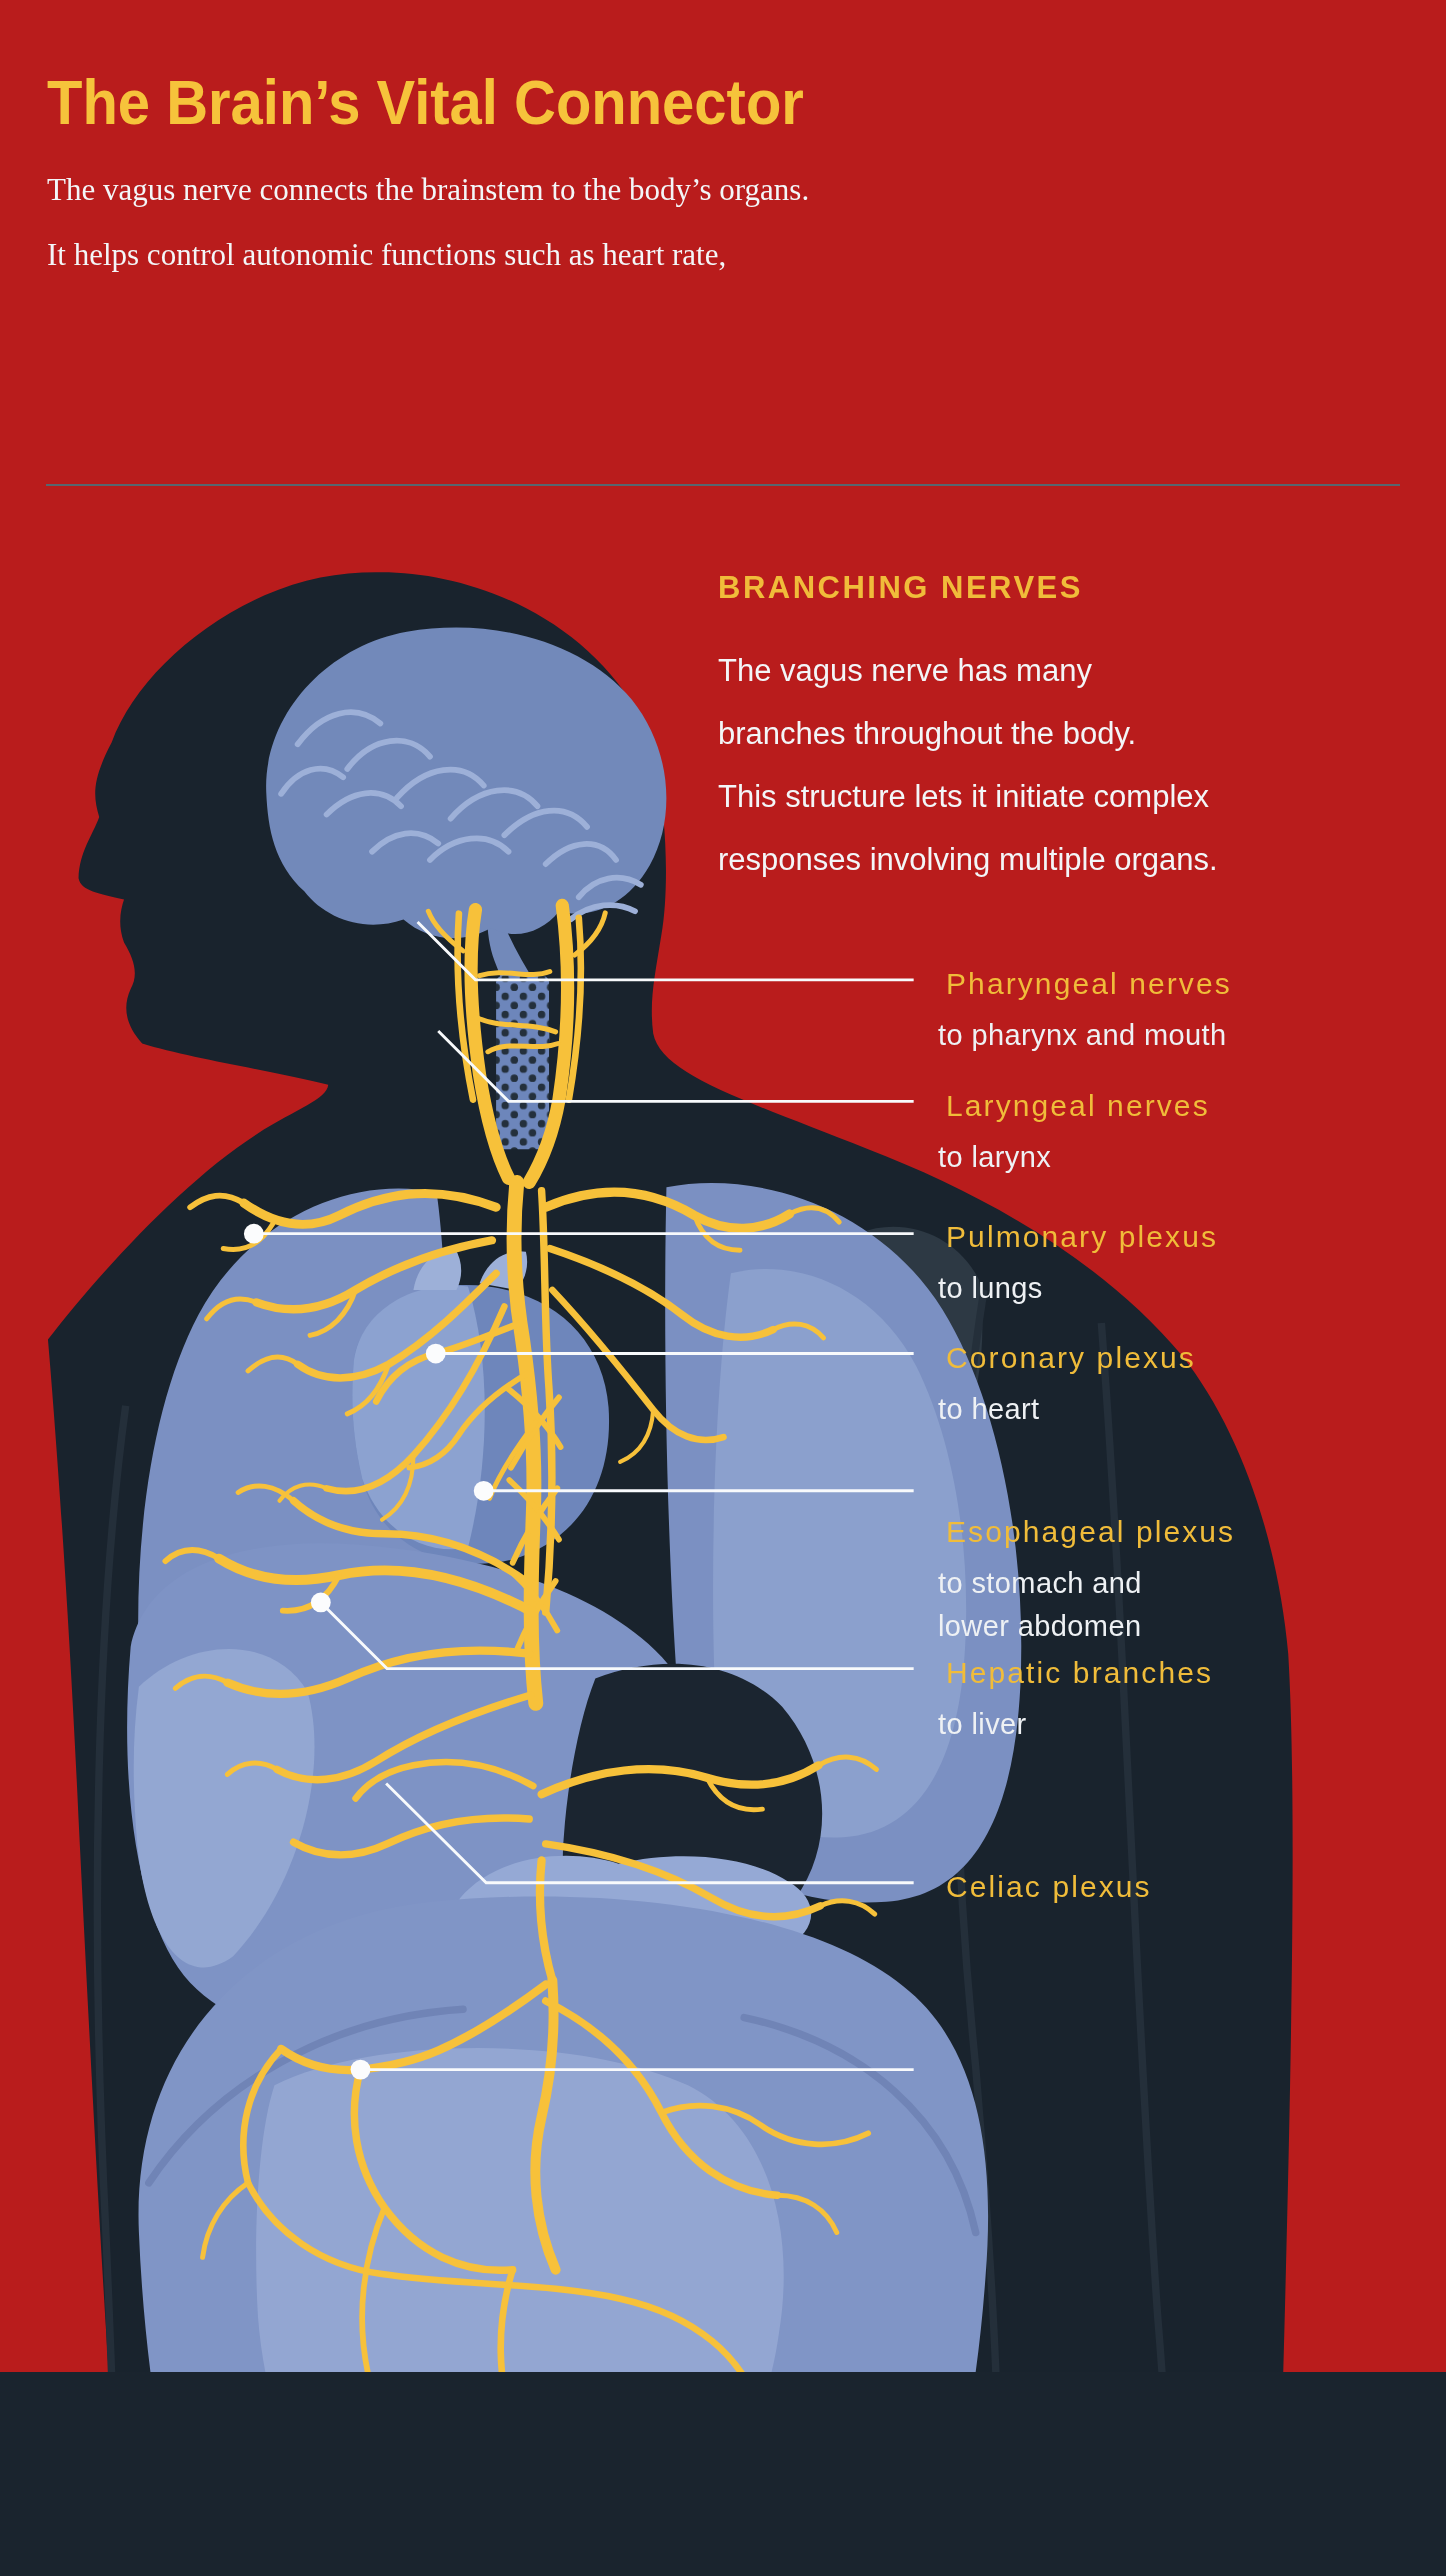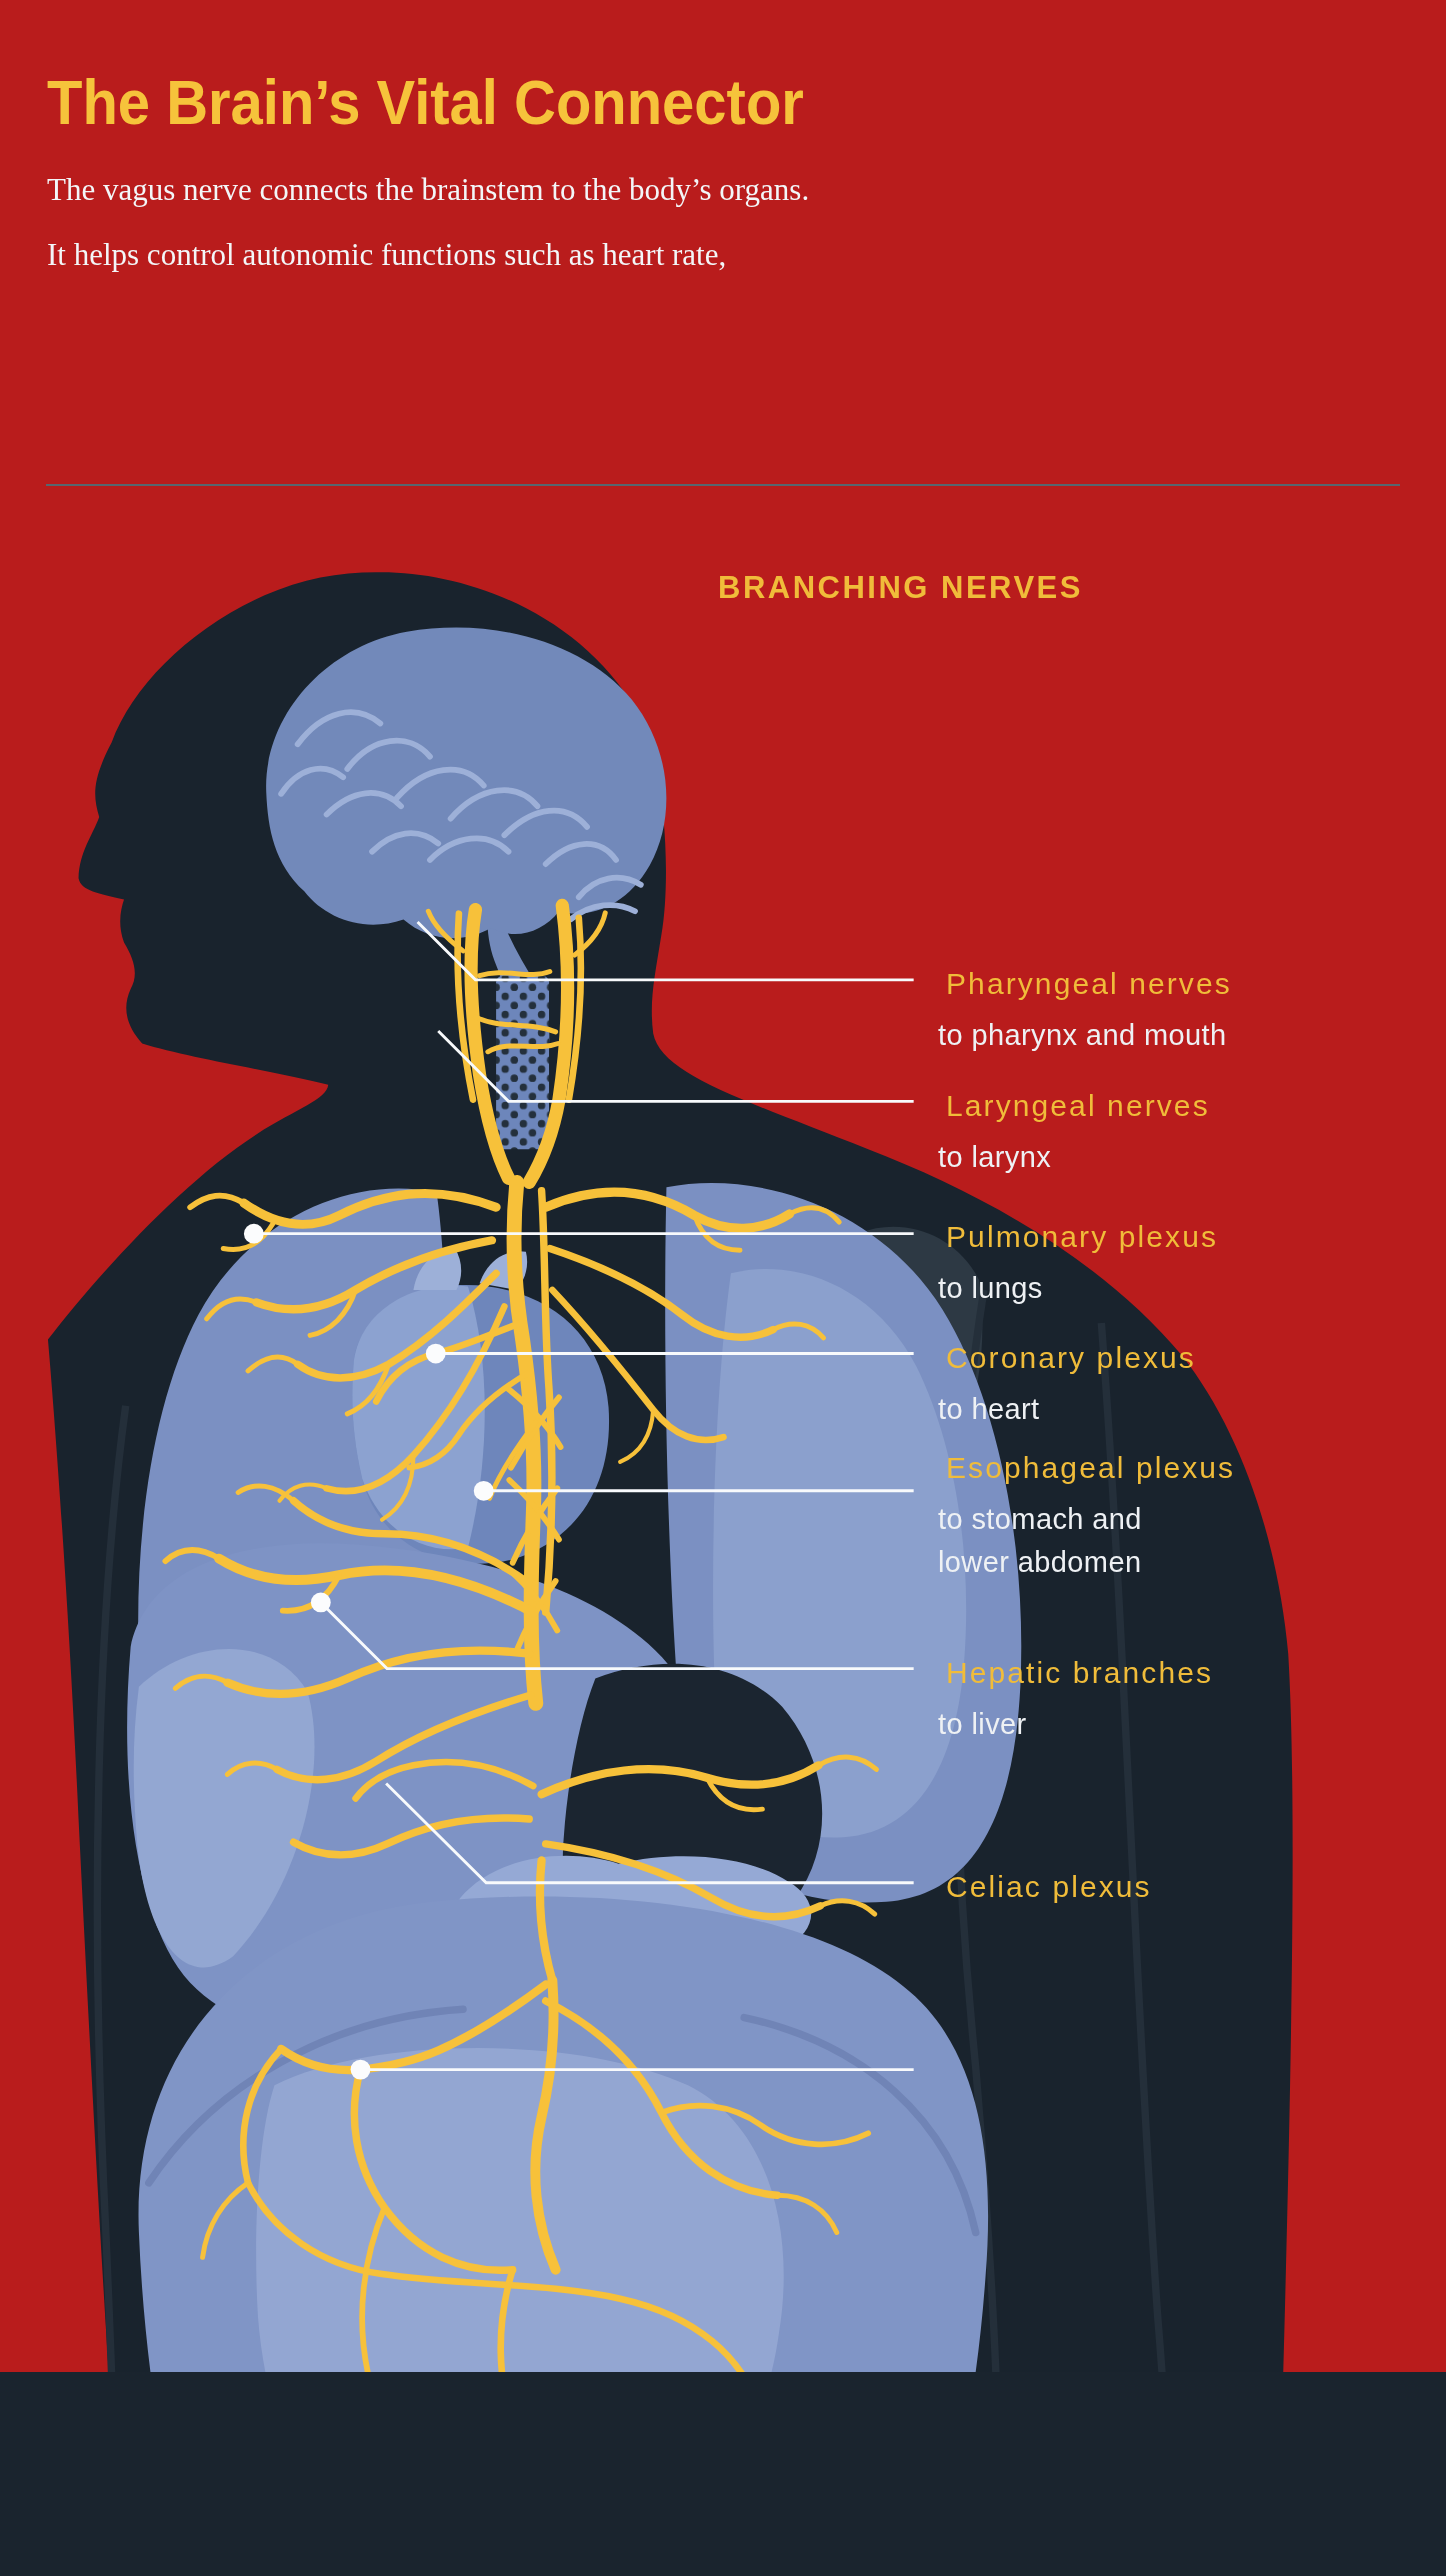--- a/index.html
+++ b/index.html
@@ -263,20 +263,26 @@
 
   <div class="intro">
     <div>The vagus nerve connects the brainstem to the body’s organs.</div>
     <div>It helps control autonomic functions such as heart rate,</div>
   </div>
 
   <div class="divider"></div>
 
   <div class="section">
     <h2 class="section-heading">BRANCHING NERVES</h2>
+    <div class="section-body">
+      <div>The vagus nerve has many</div>
+      <div>branches throughout the body.</div>
+      <div>This structure lets it initiate complex</div>
+      <div>responses involving multiple organs.</div>
+    </div>
   </div>
 
   <div class="callout" style="top:958px">
     <h3 class="callout-title">Pharyngeal nerves</h3>
     <div class="callout-sub">
       <div>to pharynx and mouth</div>
       <div></div>
     </div>
   </div>
 
@@ -297,21 +303,21 @@
   </div>
 
   <div class="callout" style="top:1332px">
     <h3 class="callout-title">Coronary plexus</h3>
     <div class="callout-sub">
       <div>to heart</div>
       <div></div>
     </div>
   </div>
 
-  <div class="callout" style="top:1442px">
+  <div class="callout" style="top:1506px">
     <h3 class="callout-title">Esophageal plexus</h3>
     <div class="callout-sub">
       <div>to stomach and</div>
       <div>lower abdomen</div>
     </div>
   </div>
 
   <div class="callout" style="top:1647px">
     <h3 class="callout-title">Hepatic branches</h3>
     <div class="callout-sub">

